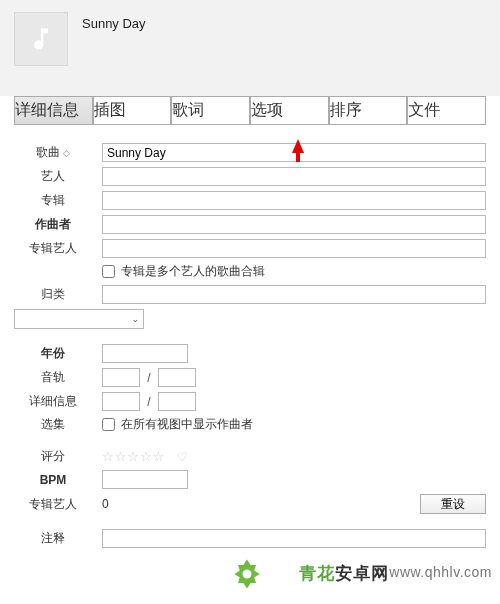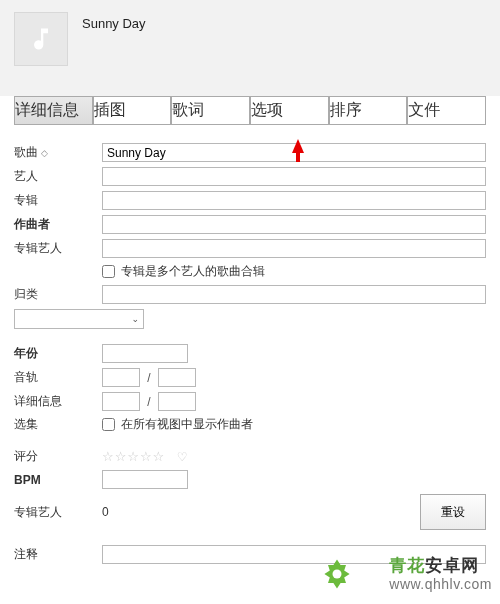--- a/index.html
+++ b/index.html
@@ -13,46 +13,46 @@
     .tabs { display: flex; border: 1px solid #aaa; border-left: none; border-right: none; margin: 0 14px; }
     .tab { flex: 1; padding: 3px 0; border-left: 1px solid #aaa; border-right: 1px solid #aaa; cursor: pointer; background: #fff; font-size: 16px; }
     .tab:first-child { border-left: 1px solid #aaa; }
     .tab.active { background: linear-gradient(#e9e9e9, #dcdcdc); }
     
     .arrow { position: absolute; left: 292px; top: 139px; width: 0; height: 0; border-left: 6px solid transparent; border-right: 6px solid transparent; border-bottom: 14px solid #e60000; }
     .arrow::after { content: ""; position: absolute; left: -2px; top: 13px; width: 4px; height: 10px; background: #e60000; }
     
     .form { padding: 18px 14px 6px; }
     .row { display: flex; align-items: center; margin-bottom: 5px; }
-    .lbl { width: 88px; text-align: left; padding-right: 10px; font-size: 12px; color: #333; }
+    .lbl { width: 88px; text-align: center; padding-right: 10px; font-size: 12px; color: #333; }
     .lbl.bold { font-weight: bold; }
     .fld { flex: 1; }
     .fld input[type="text"] { width: 100%; height: 19px; border: 1px solid #b8b8b8; padding: 0 4px; font-size: 12px; }
     .fld input.small { width: 38px; }
     .fld input.med { width: 86px; }
     .sep { margin: 0 4px; color: #555; }
     .chk { display: flex; align-items: center; gap: 6px; }
     .chk input { width: 13px; height: 13px; }
     .select { width: 130px; height: 20px; border: 1px solid #b8b8b8; background: #fff; display: inline-flex; align-items: center; justify-content: flex-end; padding-right: 4px; }
     .select .caret { font-size: 9px; color: #555; }
     
     .sort-ico { font-size: 9px; color: #888; margin-left: 3px; }
     
     .stars { color: #ccc; font-size: 13px; letter-spacing: 1px; }
     .heart { color: #ccc; font-size: 12px; margin-left: 8px; }
     
-    .reset-btn { height: 36px; padding: 0 20px; border: 1px solid #aaa; background: linear-gradient(#fdfdfd,#ececec); font-size: 12px; cursor: pointer; }
+    .reset-btn { height: 20px; padding: 0 20px; border: 1px solid #aaa; background: linear-gradient(#fdfdfd,#ececec); font-size: 12px; cursor: pointer; }
     .play-row { display: flex; align-items: center; }
     .play-row .fld { display: flex; align-items: center; justify-content: space-between; }
     
     .gap { height: 10px; }
     
     .watermark { position: absolute; right: 8px; bottom: 12px; display: flex; align-items: center; gap: 6px; }
     .wm-ico { width: 36px; height: 36px; }
-    .wm-txt { display: flex; flex-direction: column; line-height: 1.15; margin-left: 28px; }
+    .wm-txt { display: flex; flex-direction: row; line-height: 1.15; margin-left: 28px; }
     .wm-cn { font-size: 17px; font-weight: bold; letter-spacing: 1px; }
     .wm-cn .g { color: #5aa63c; }
     .wm-cn .b { color: #333; }
     .wm-url { font-size: 14px; color: #777; letter-spacing: 0.5px; }
   </style>
 </head>
 <body>
 
 <div class="header">
   <div class="album-art">

